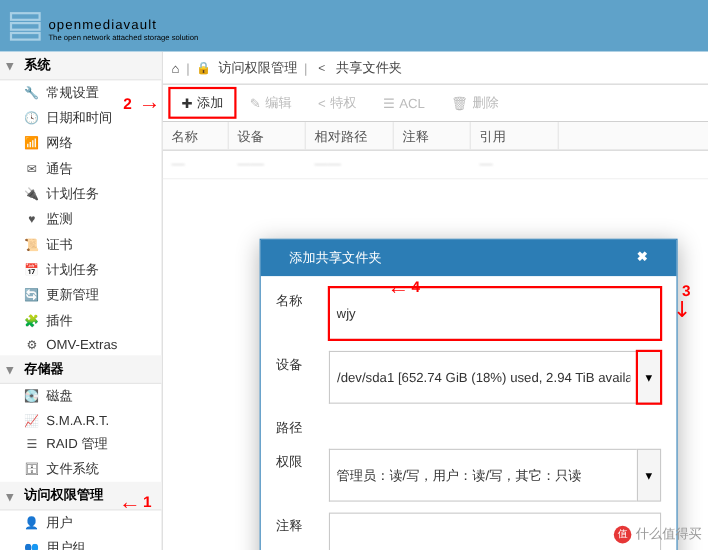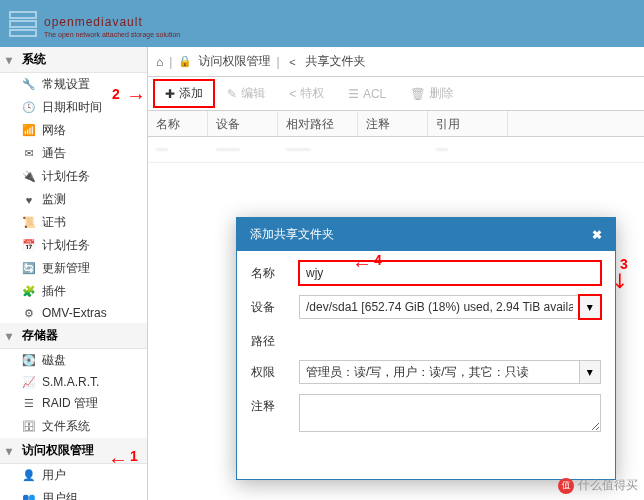--- a/index.html
+++ b/index.html
@@ -1,46 +1,46 @@
 <!DOCTYPE html>
 <html><head>
 <meta charset="utf-8">
 <style>
 *{box-sizing:border-box;margin:0;padding:0;font-family:Arial,"Microsoft YaHei",sans-serif;font-size:12px}
 body{width:644px;height:500px;overflow:hidden;background:#fff;position:relative}
 .hdr{height:47px;background:#5fa2c9;display:flex;align-items:center;padding:0 8px;color:#a8d0e6}
 .logo{width:30px;height:28px;margin-right:6px}
 .logo rect{fill:none;stroke:#a8d0e6;stroke-width:2}
-.brand{font-size:18px;letter-spacing:1px;color:#7f1d1d}
+.brand{font-size:18px;letter-spacing:1px;color:#000000}
 .brand small{display:block;font-size:7px;letter-spacing:0}
 .main{display:flex;height:calc(100% - 47px)}
 .side{width:148px;border-right:1px solid #d0d0d0;overflow:hidden;background:#fff}
 .side .grp{background:#f5f5f5;padding:4px 6px;border-bottom:1px solid #e5e5e5;display:flex;align-items:center;gap:6px;font-weight:bold}
 .side .itm{padding:3px 6px 3px 22px;display:flex;align-items:center;gap:6px;color:#333;cursor:pointer}
 .ic{width:14px;height:14px;display:inline-flex;align-items:center;justify-content:center;font-size:11px;color:#555}
 .tog{width:10px;color:#888}
 .content{flex:1;position:relative;background:#fff}
 .crumb{height:30px;border-bottom:1px solid #d0d0d0;display:flex;align-items:center;gap:6px;padding:0 8px;color:#444}
 .crumb .sep{color:#aaa}
 .tbar{height:34px;border-bottom:1px solid #d0d0d0;display:flex;align-items:center;gap:2px;padding:0 6px}
 .tbtn{padding:4px 10px;display:flex;align-items:center;gap:4px;color:#333;cursor:pointer;border:1px solid transparent}
 .tbtn.add{outline:2px solid red;outline-offset:-1px}
 .tbtn.dis{color:#bbb}
 .thead{height:26px;border-bottom:1px solid #d0d0d0;display:flex;background:#fafafa}
 .thead div{padding:5px 8px;border-right:1px solid #e5e5e5;color:#555}
 .trow{height:26px;display:flex;border-bottom:1px solid #f0f0f0}
 .trow div{padding:5px 8px;color:#ccc;filter:blur(1px)}
 .c1{width:60px}.c2{width:70px}.c3{width:80px}.c4{width:70px}.c5{width:80px}
 .dlg{position:absolute;left:236px;top:217px;width:380px;background:#fff;box-shadow:0 4px 20px rgba(0,0,0,.3);border:1px solid #2c7db5}
-.dlg-h{background:#2c7db5;color:#fff;padding:8px 13px;font-size:13px;display:flex;justify-content:space-between;align-items:center}
+.dlg-h{background:#2c7db5;color:#fff;padding:8px 26px;font-size:13px;display:flex;justify-content:space-between;}
 .dlg-b{padding:10px 14px}
 .frow{display:flex;align-items:flex-start;margin-bottom:10px}
 .frow label{width:48px;padding-top:4px;color:#333}
 .frow .fld{flex:1}
-.inp{width:100%;padding:4px 6px;border:1px solid #c9c9c9;background:#fff;color:#333;font-size:12px}
+.inp{width:100%;padding:16px 6px;border:1px solid #c9c9c9;background:#fff;color:#333;font-size:12px}
 .inp.box{outline:2px solid red;outline-offset:-1px}
 .sel{display:flex}
 .sel .inp{border-right:none}
 .dd{width:24px;border:1px solid #c9c9c9;background:#f5f5f5;display:flex;align-items:center;justify-content:center;cursor:pointer}
 .dd.box{outline:2px solid red;outline-offset:-1px}
 .hint{font-size:10px;color:#999;margin-top:2px}
 .dlg-f{display:flex;justify-content:center;gap:10px;padding:10px 0 14px}
 .ann{position:absolute;color:red;font-size:14px;font-weight:bold;pointer-events:none}
 .arr{position:absolute;color:red;font-size:20px;pointer-events:none}
 .wm{position:absolute;right:6px;bottom:6px;display:flex;align-items:center;gap:4px;color:#999;font-size:11px}

